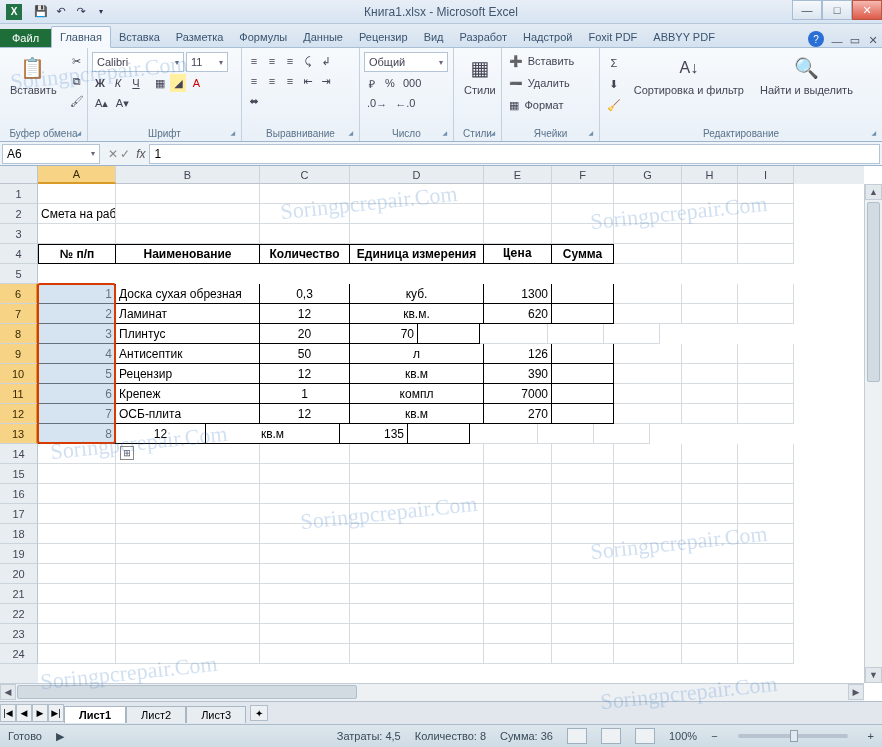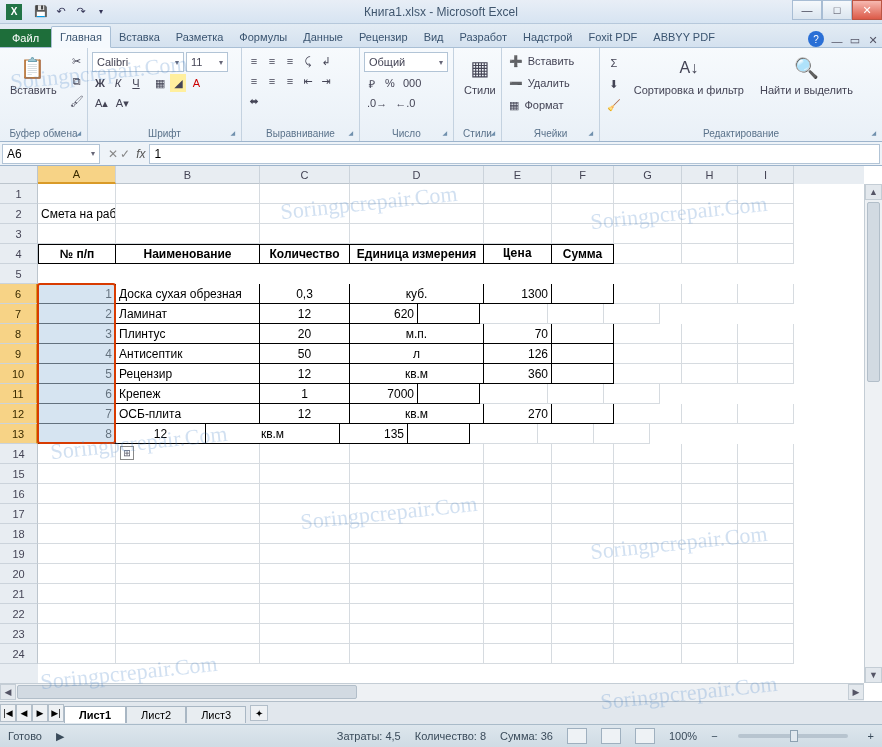--- a/index.html
+++ b/index.html
@@ -378,31 +378,31 @@
           <div class="cell inner-r inner-b alignr" style="width: 68px;">1300</div>
           <div class="cell inner-r thick-r inner-b" style="width: 62px;"></div>
           <div class="cell " style="width: 68px;"></div>
           <div class="cell " style="width: 56px;"></div>
           <div class="cell " style="width: 56px;"></div>
         </div>
         <div class="row-c" style="top: 120px;">
           <div class="cell inner-r thick-l inner-b alignr" style="width: 78px;">2</div>
           <div class="cell inner-r inner-b" style="width: 144px;">Ламинат</div>
           <div class="cell inner-r inner-b alignc" style="width: 90px;">12</div>
+          <div class="cell inner-r inner-b alignc" style="width: 134px;">кв.м.</div>
           <div class="cell inner-r inner-b alignr" style="width: 68px;">620</div>
           <div class="cell inner-r thick-r inner-b" style="width: 62px;"></div>
           <div class="cell " style="width: 68px;"></div>
           <div class="cell " style="width: 56px;"></div>
           <div class="cell " style="width: 56px;"></div>
         </div>
         <div class="row-c" style="top: 140px;">
           <div class="cell inner-r thick-l inner-b alignr" style="width: 78px;">3</div>
           <div class="cell inner-r inner-b" style="width: 144px;">Плинтус</div>
           <div class="cell inner-r inner-b alignc" style="width: 90px;">20</div>
-          <div class="cell inner-r inner-b alignc" style="width: 134px;">м.п.</div>
           <div class="cell inner-r inner-b alignr" style="width: 68px;">70</div>
           <div class="cell inner-r thick-r inner-b" style="width: 62px;"></div>
           <div class="cell " style="width: 68px;"></div>
           <div class="cell " style="width: 56px;"></div>
           <div class="cell " style="width: 56px;"></div>
         </div>
         <div class="row-c" style="top: 160px;">
           <div class="cell inner-r thick-l inner-b alignr" style="width: 78px;">4</div>
           <div class="cell inner-r inner-b" style="width: 144px;">Антисептик</div>
           <div class="cell inner-r inner-b alignc" style="width: 90px;">50</div>
@@ -411,30 +411,31 @@
           <div class="cell inner-r thick-r inner-b" style="width: 62px;"></div>
           <div class="cell " style="width: 68px;"></div>
           <div class="cell " style="width: 56px;"></div>
           <div class="cell " style="width: 56px;"></div>
         </div>
         <div class="row-c" style="top: 180px;">
           <div class="cell inner-r thick-l inner-b alignr" style="width: 78px;">5</div>
           <div class="cell inner-r inner-b" style="width: 144px;">Рецензир</div>
           <div class="cell inner-r inner-b alignc" style="width: 90px;">12</div>
           <div class="cell inner-r inner-b alignc" style="width: 134px;">кв.м</div>
-          <div class="cell inner-r inner-b alignr" style="width: 68px;">360</div>
+          <div class="cell inner-r inner-b alignr" style="width: 68px;">390</div>
           <div class="cell inner-r thick-r inner-b" style="width: 62px;"></div>
           <div class="cell " style="width: 68px;"></div>
           <div class="cell " style="width: 56px;"></div>
           <div class="cell " style="width: 56px;"></div>
         </div>
         <div class="row-c" style="top: 200px;">
           <div class="cell inner-r thick-l inner-b alignr" style="width: 78px;">6</div>
           <div class="cell inner-r inner-b" style="width: 144px;">Крепеж</div>
           <div class="cell inner-r inner-b alignc" style="width: 90px;">1</div>
+          <div class="cell inner-r inner-b alignc" style="width: 134px;">компл</div>
           <div class="cell inner-r inner-b alignr" style="width: 68px;">7000</div>
           <div class="cell inner-r thick-r inner-b" style="width: 62px;"></div>
           <div class="cell " style="width: 68px;"></div>
           <div class="cell " style="width: 56px;"></div>
           <div class="cell " style="width: 56px;"></div>
         </div>
         <div class="row-c" style="top: 220px;">
           <div class="cell inner-r thick-l inner-b alignr" style="width: 78px;">7</div>
           <div class="cell inner-r inner-b" style="width: 144px;">ОСБ-плита</div>
           <div class="cell inner-r inner-b alignc" style="width: 90px;">12</div>

